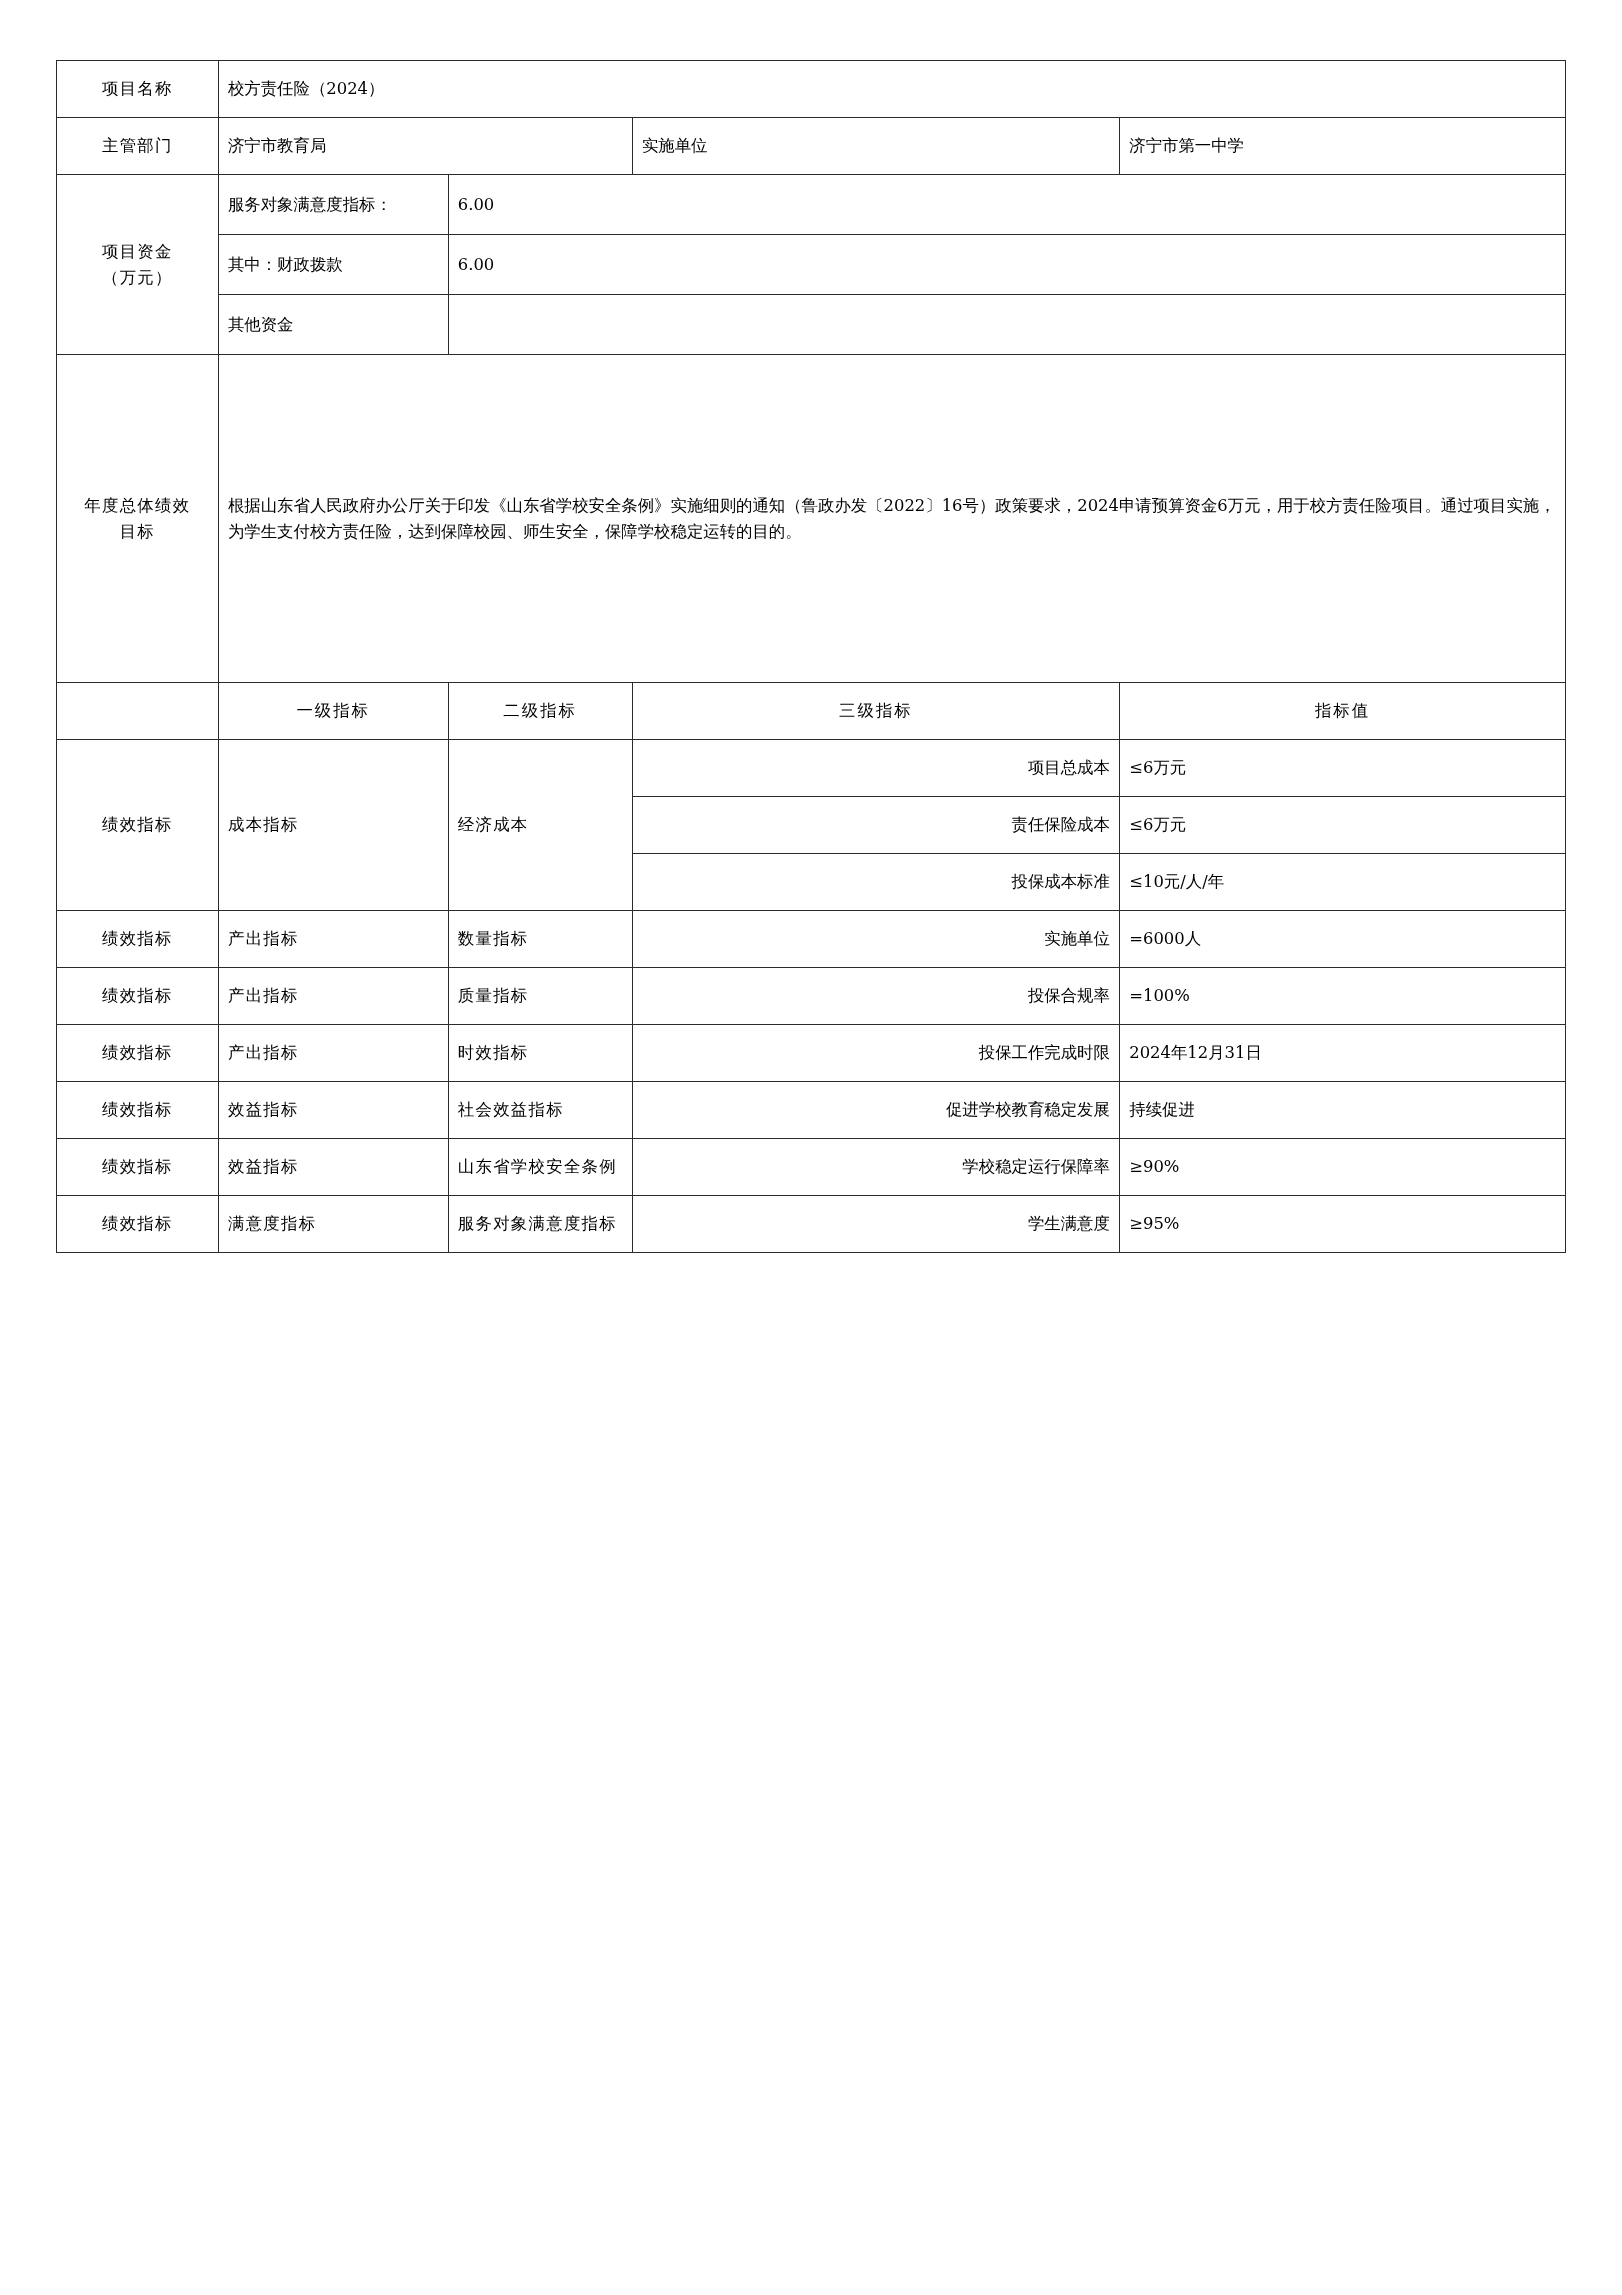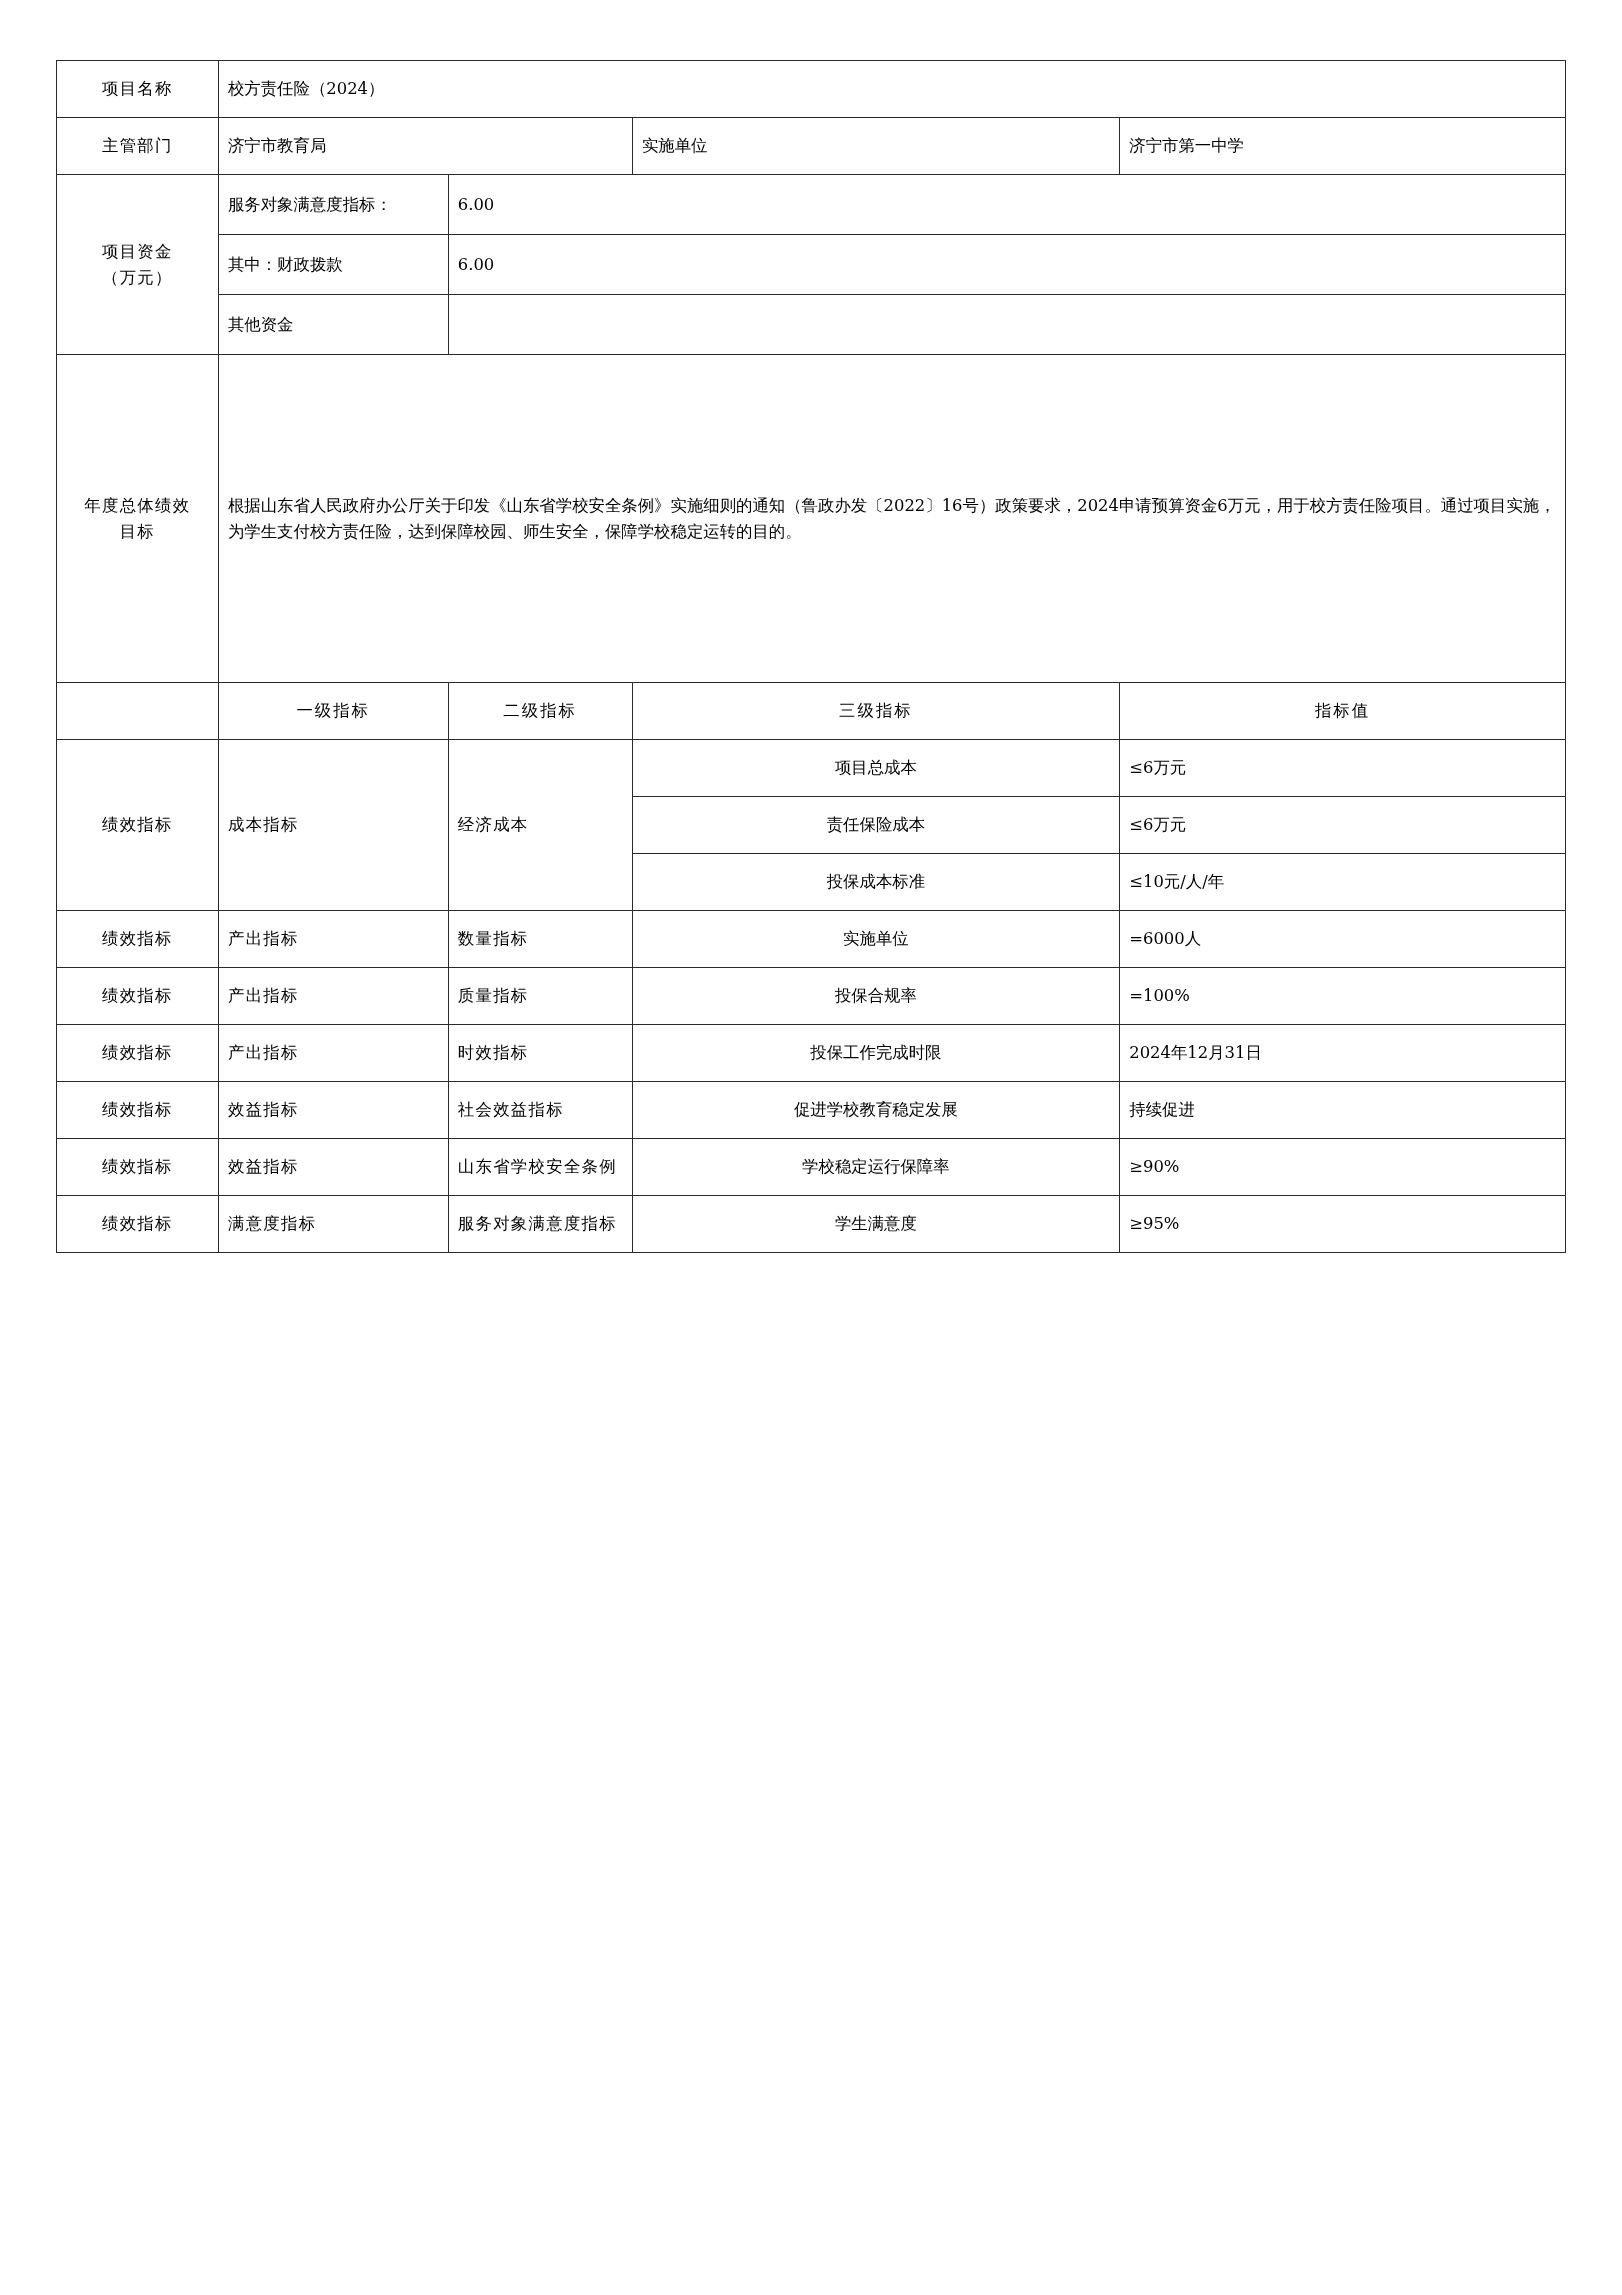--- a/index.html
+++ b/index.html
@@ -67,21 +67,21 @@
   }
   .hdr {
     text-align: center;
     letter-spacing: 2px;
   }
   .row-h { height: 43px; }
   .money-row { height: 46px; }
   .idx-cell { text-align: center; letter-spacing: 1.3px; }
   .lvl1 { text-align: left; padding-left: 14.4px; letter-spacing: 1.3px; }
   .lvl2 { text-align: left; padding-left: 14.4px; letter-spacing: 1.3px; }
-  .lvl3 { text-align: center; padding-left: 14.4px; font-size: 15.7px; }
+  .lvl3 { text-align: right; padding-left: 14.4px; font-size: 15.7px; }
   .val { text-align: left; padding-left: 14.4px; font-size: 15.7px; }
 </style>
 </head>
 <body>
 
 <div class="page">
 
 
   <div class="table-wrap">
     <table class="main">

